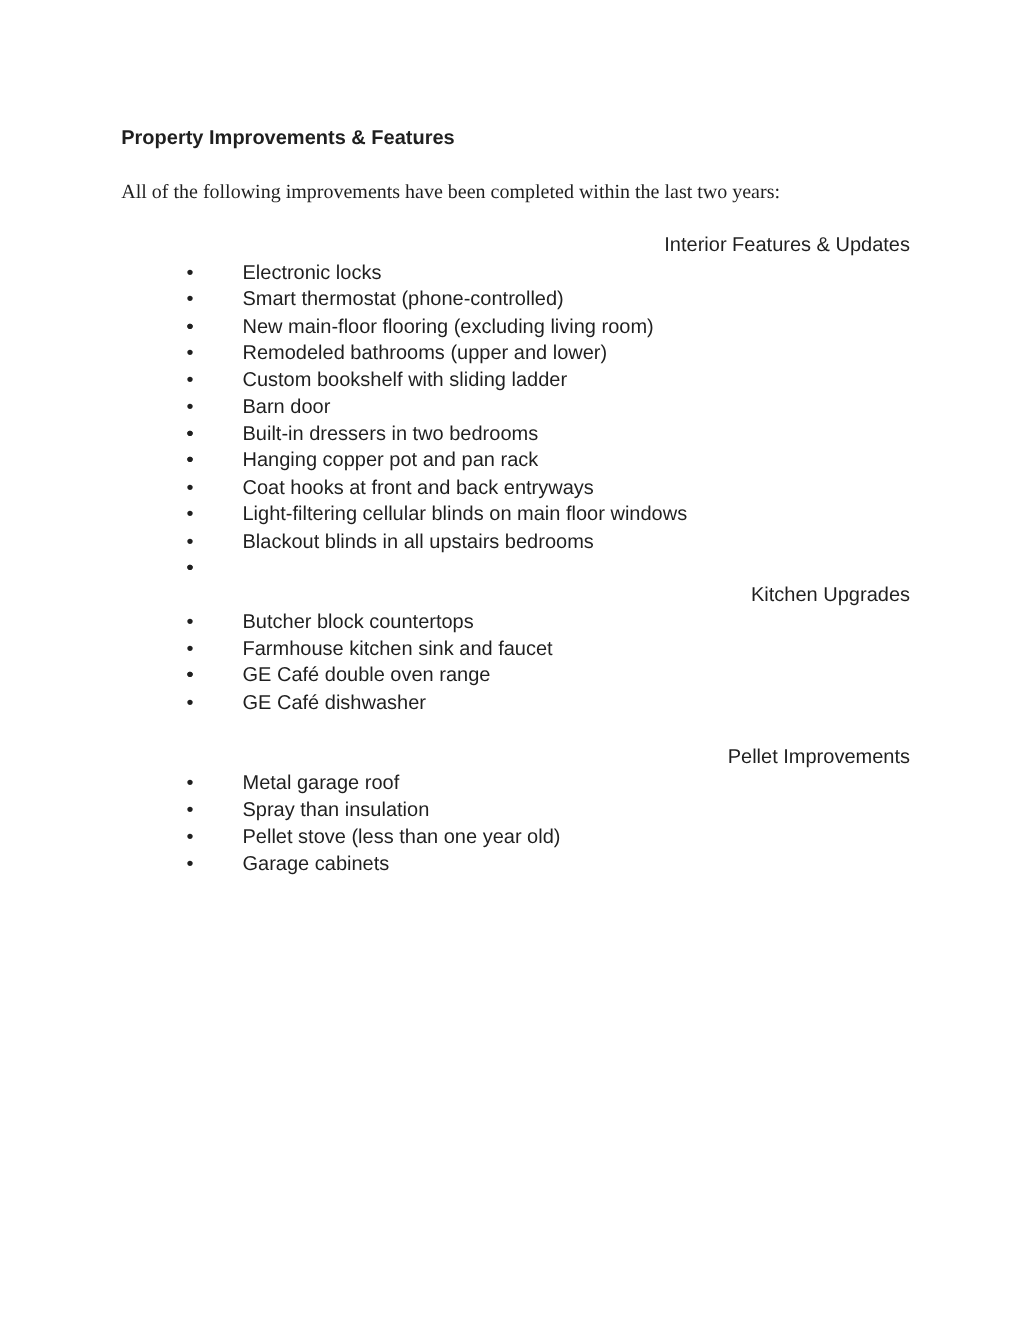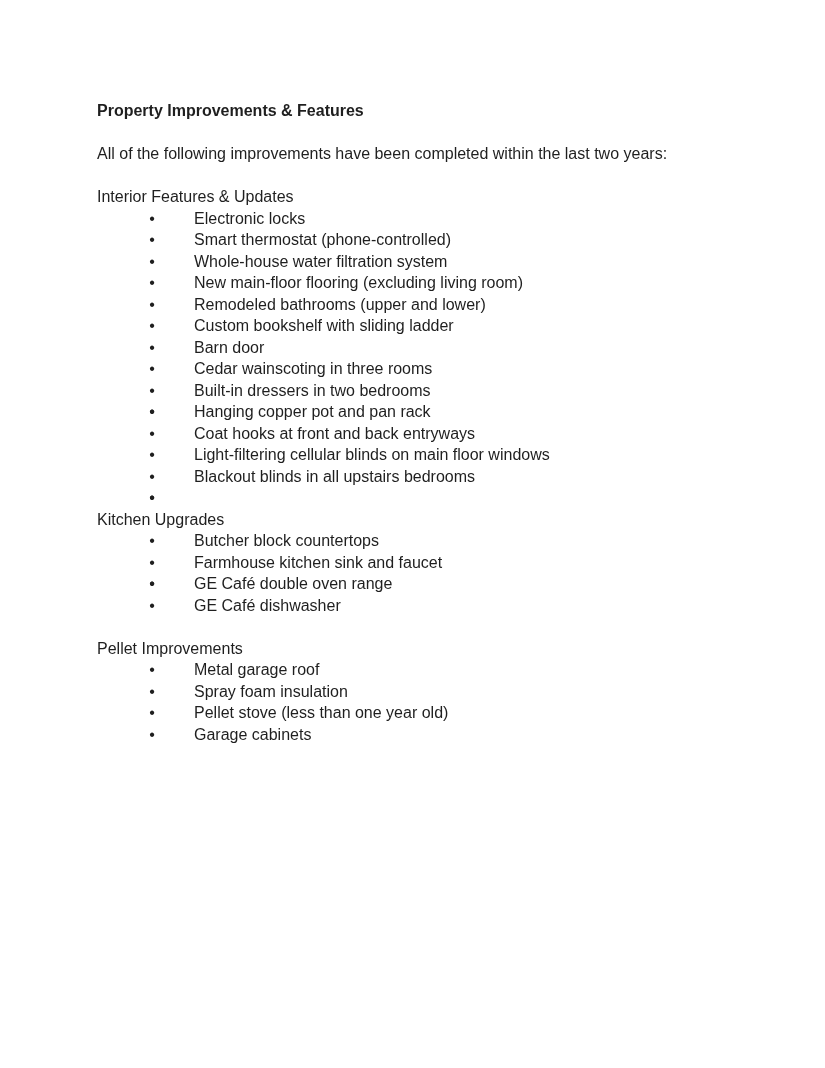--- a/index.html
+++ b/index.html
@@ -25,30 +25,32 @@
     -webkit-font-smoothing: antialiased;
   }
   .doc-title {
     font-size: 16px;
     font-weight: bold;
     margin: 0 0 21.5px 0;
     line-height: 21.5px;
   }
   .intro {
     margin: 0 0 21.5px 0;
+    font-family: Liberation Serif, serif;
   }
   .section {
     margin: 0;
   }
   .section + .section {
     margin-top: 21.5px;
   }
   .section-heading {
     margin: 0;
     font-weight: normal;
+    text-align: right;
   }
   ul.bullet-list {
     list-style: none;
     margin: 0;
     padding: 0;
   }
   ul.bullet-list li {
     position: relative;
     padding-left: 97px;
     line-height: 21.5px;
@@ -66,26 +68,26 @@
 
 <div class="page">
   <h1 class="doc-title">Property Improvements &amp; Features</h1>
   <p class="intro">All of the following improvements have been completed within the last two years:</p>
   <div id="sections">
       <div class="section">
         <div class="section-heading">Interior Features &amp; Updates</div>
         <ul class="bullet-list">
           <li><span class="bullet-glyph">•</span><span>Electronic locks</span></li>
           <li><span class="bullet-glyph">•</span><span>Smart thermostat (phone-controlled)</span></li>
-          <li><span class="bullet-glyph">•</span><span>Whole-house water filtration system</span></li>
+          <li><span class="bullet-glyph">•</span></li>
           <li><span class="bullet-glyph">•</span><span>New main-floor flooring (excluding living room)</span></li>
           <li><span class="bullet-glyph">•</span><span>Remodeled bathrooms (upper and lower)</span></li>
           <li><span class="bullet-glyph">•</span><span>Custom bookshelf with sliding ladder</span></li>
           <li><span class="bullet-glyph">•</span><span>Barn door</span></li>
-          <li><span class="bullet-glyph">•</span><span>Cedar wainscoting in three rooms</span></li>
+          <li><span class="bullet-glyph">•</span></li>
           <li><span class="bullet-glyph">•</span><span>Built-in dressers in two bedrooms</span></li>
           <li><span class="bullet-glyph">•</span></li>
           <li><span class="bullet-glyph">•</span><span>Hanging copper pot and pan rack</span></li>
           <li><span class="bullet-glyph">•</span><span>Coat hooks at front and back entryways</span></li>
           <li><span class="bullet-glyph">•</span><span>Light-filtering cellular blinds on main floor windows</span></li>
           <li><span class="bullet-glyph">•</span><span>Blackout blinds in all upstairs bedrooms</span></li>
           <li><span class="bullet-glyph">•</span></li>
           <li><span class="bullet-glyph">•</span></li>
         </ul>
       </div>
@@ -96,19 +98,19 @@
           <li><span class="bullet-glyph">•</span><span>Farmhouse kitchen sink and faucet</span></li>
           <li><span class="bullet-glyph">•</span></li>
           <li><span class="bullet-glyph">•</span><span>GE Café double oven range</span></li>
           <li><span class="bullet-glyph">•</span><span>GE Café dishwasher</span></li>
         </ul>
       </div>
       <div class="section">
         <div class="section-heading">Pellet Improvements</div>
         <ul class="bullet-list">
           <li><span class="bullet-glyph">•</span><span>Metal garage roof</span></li>
-          <li><span class="bullet-glyph">•</span><span>Spray foam insulation</span></li>
+          <li><span class="bullet-glyph">•</span><span>Spray than insulation</span></li>
           <li><span class="bullet-glyph">•</span><span>Pellet stove (less than one year old)</span></li>
           <li><span class="bullet-glyph">•</span><span>Garage cabinets</span></li>
         </ul>
       </div>
     </div>
 </div>
 
 </body></html>

